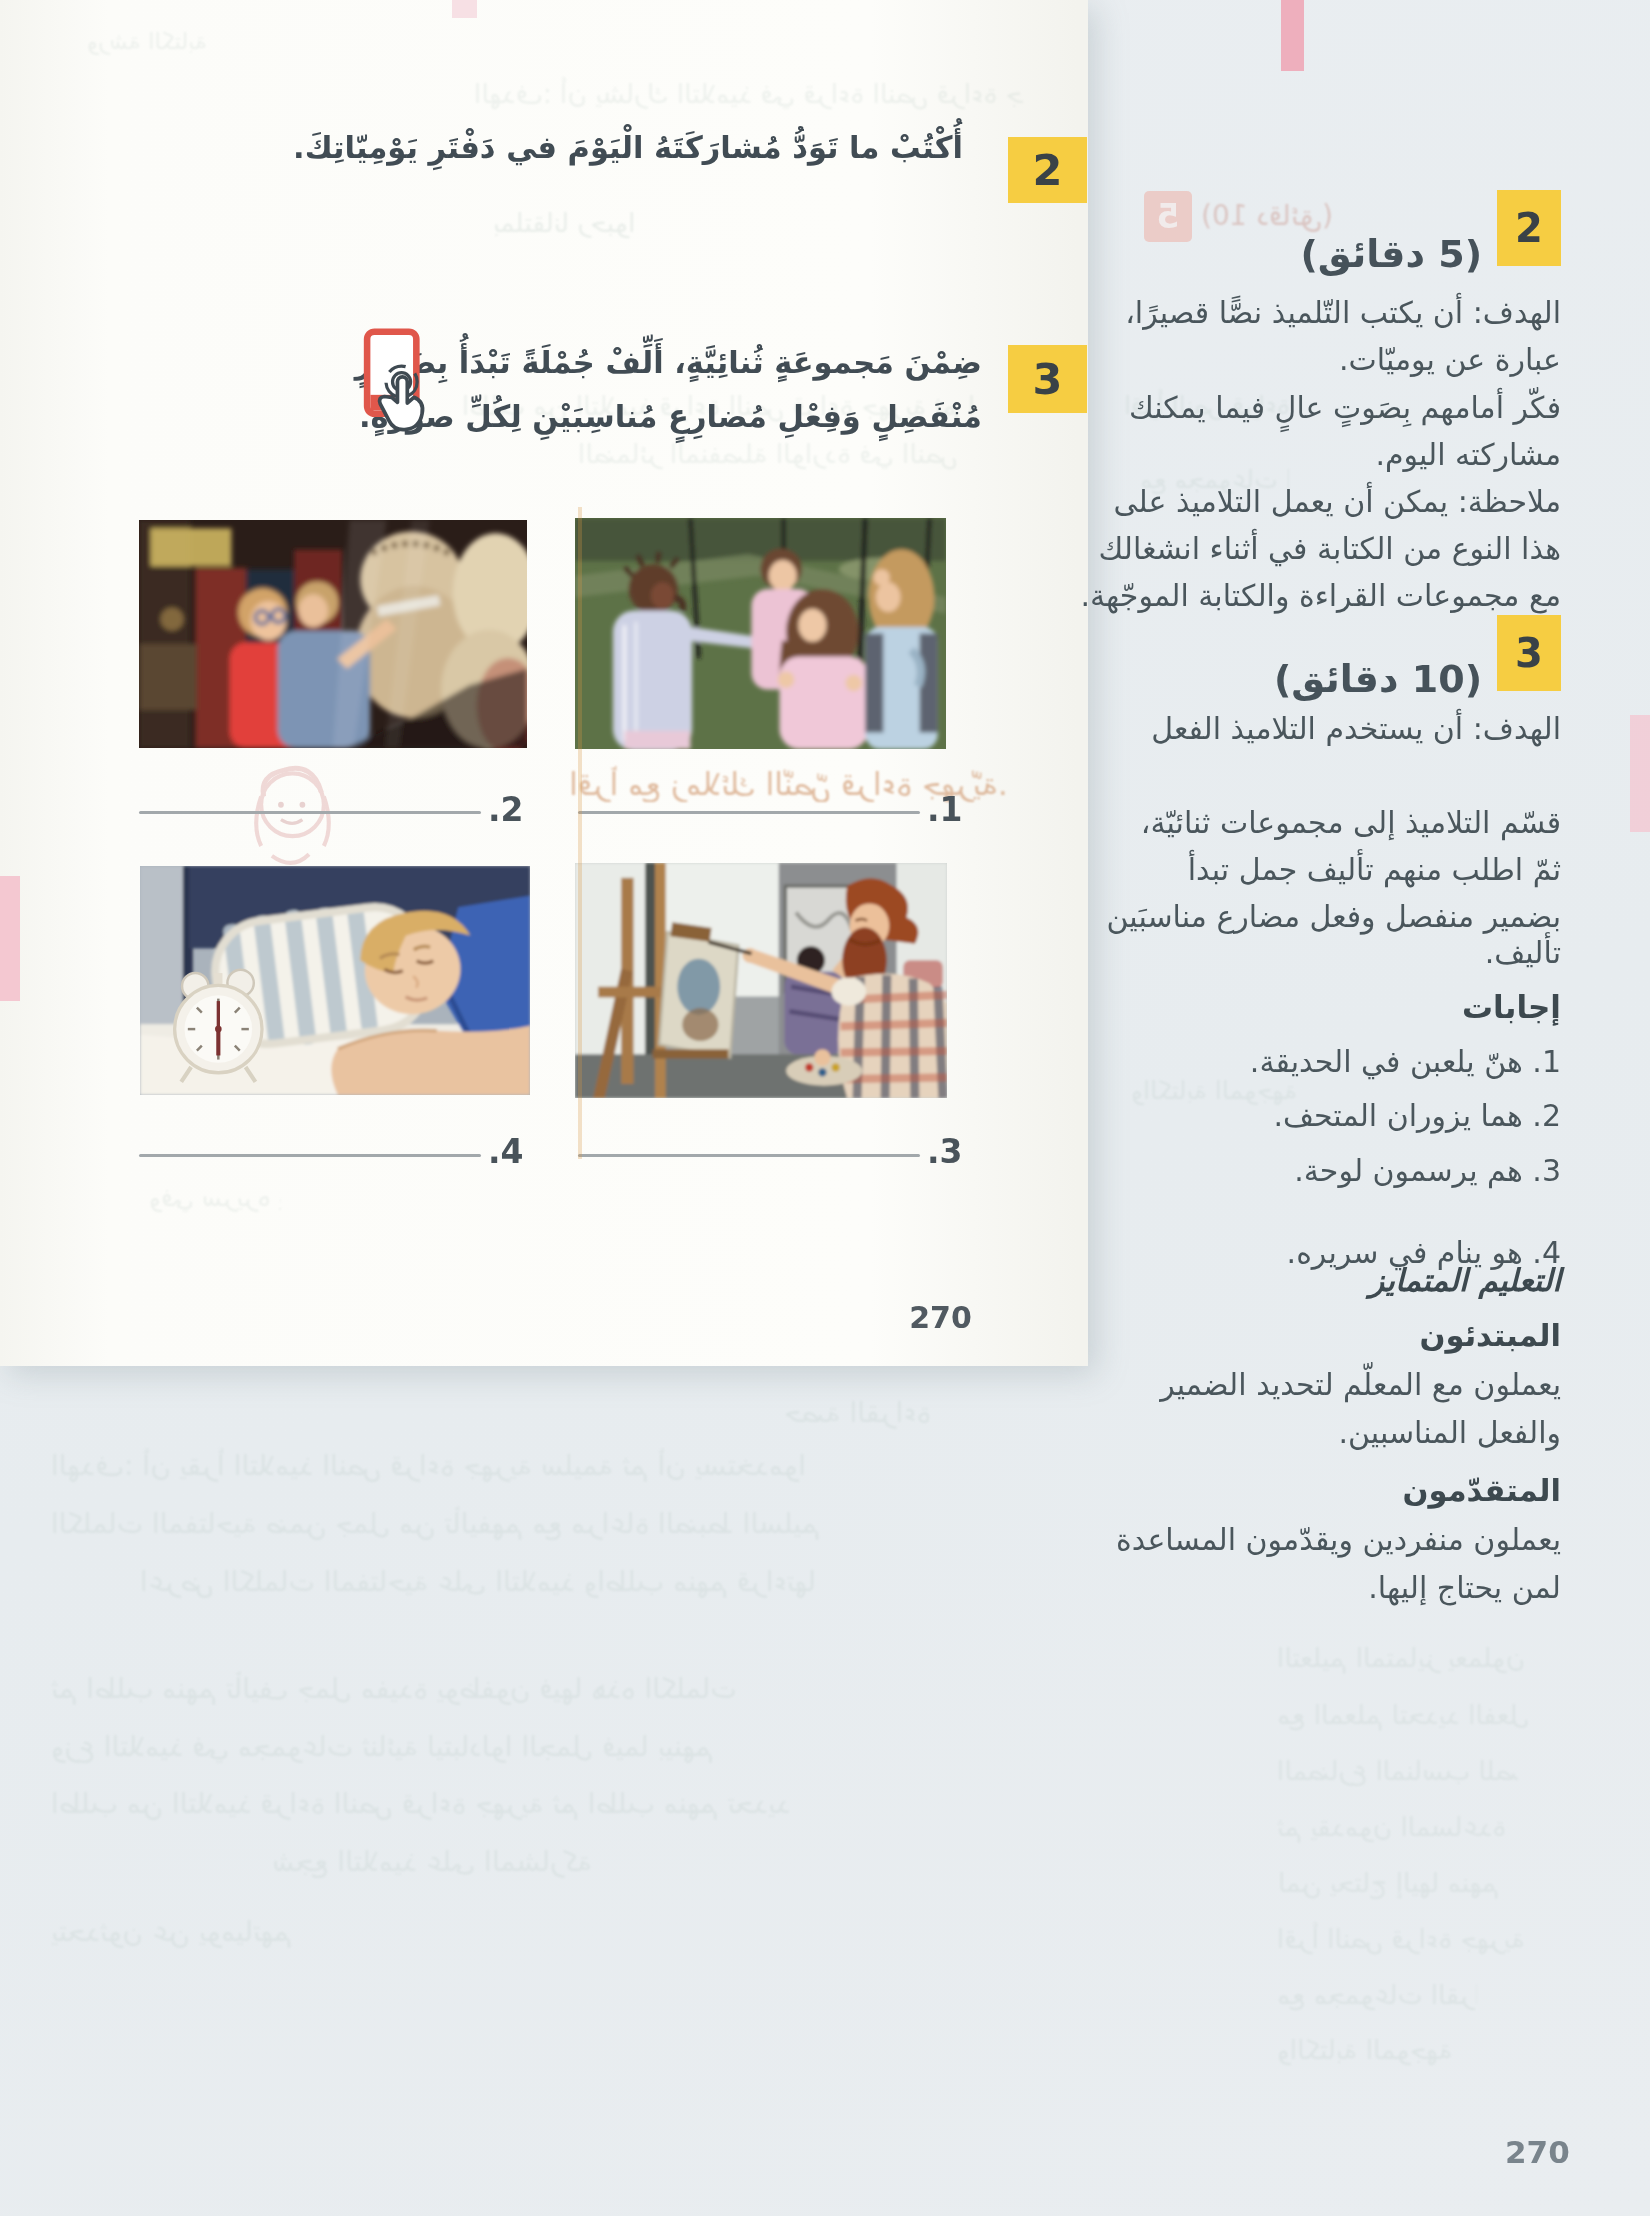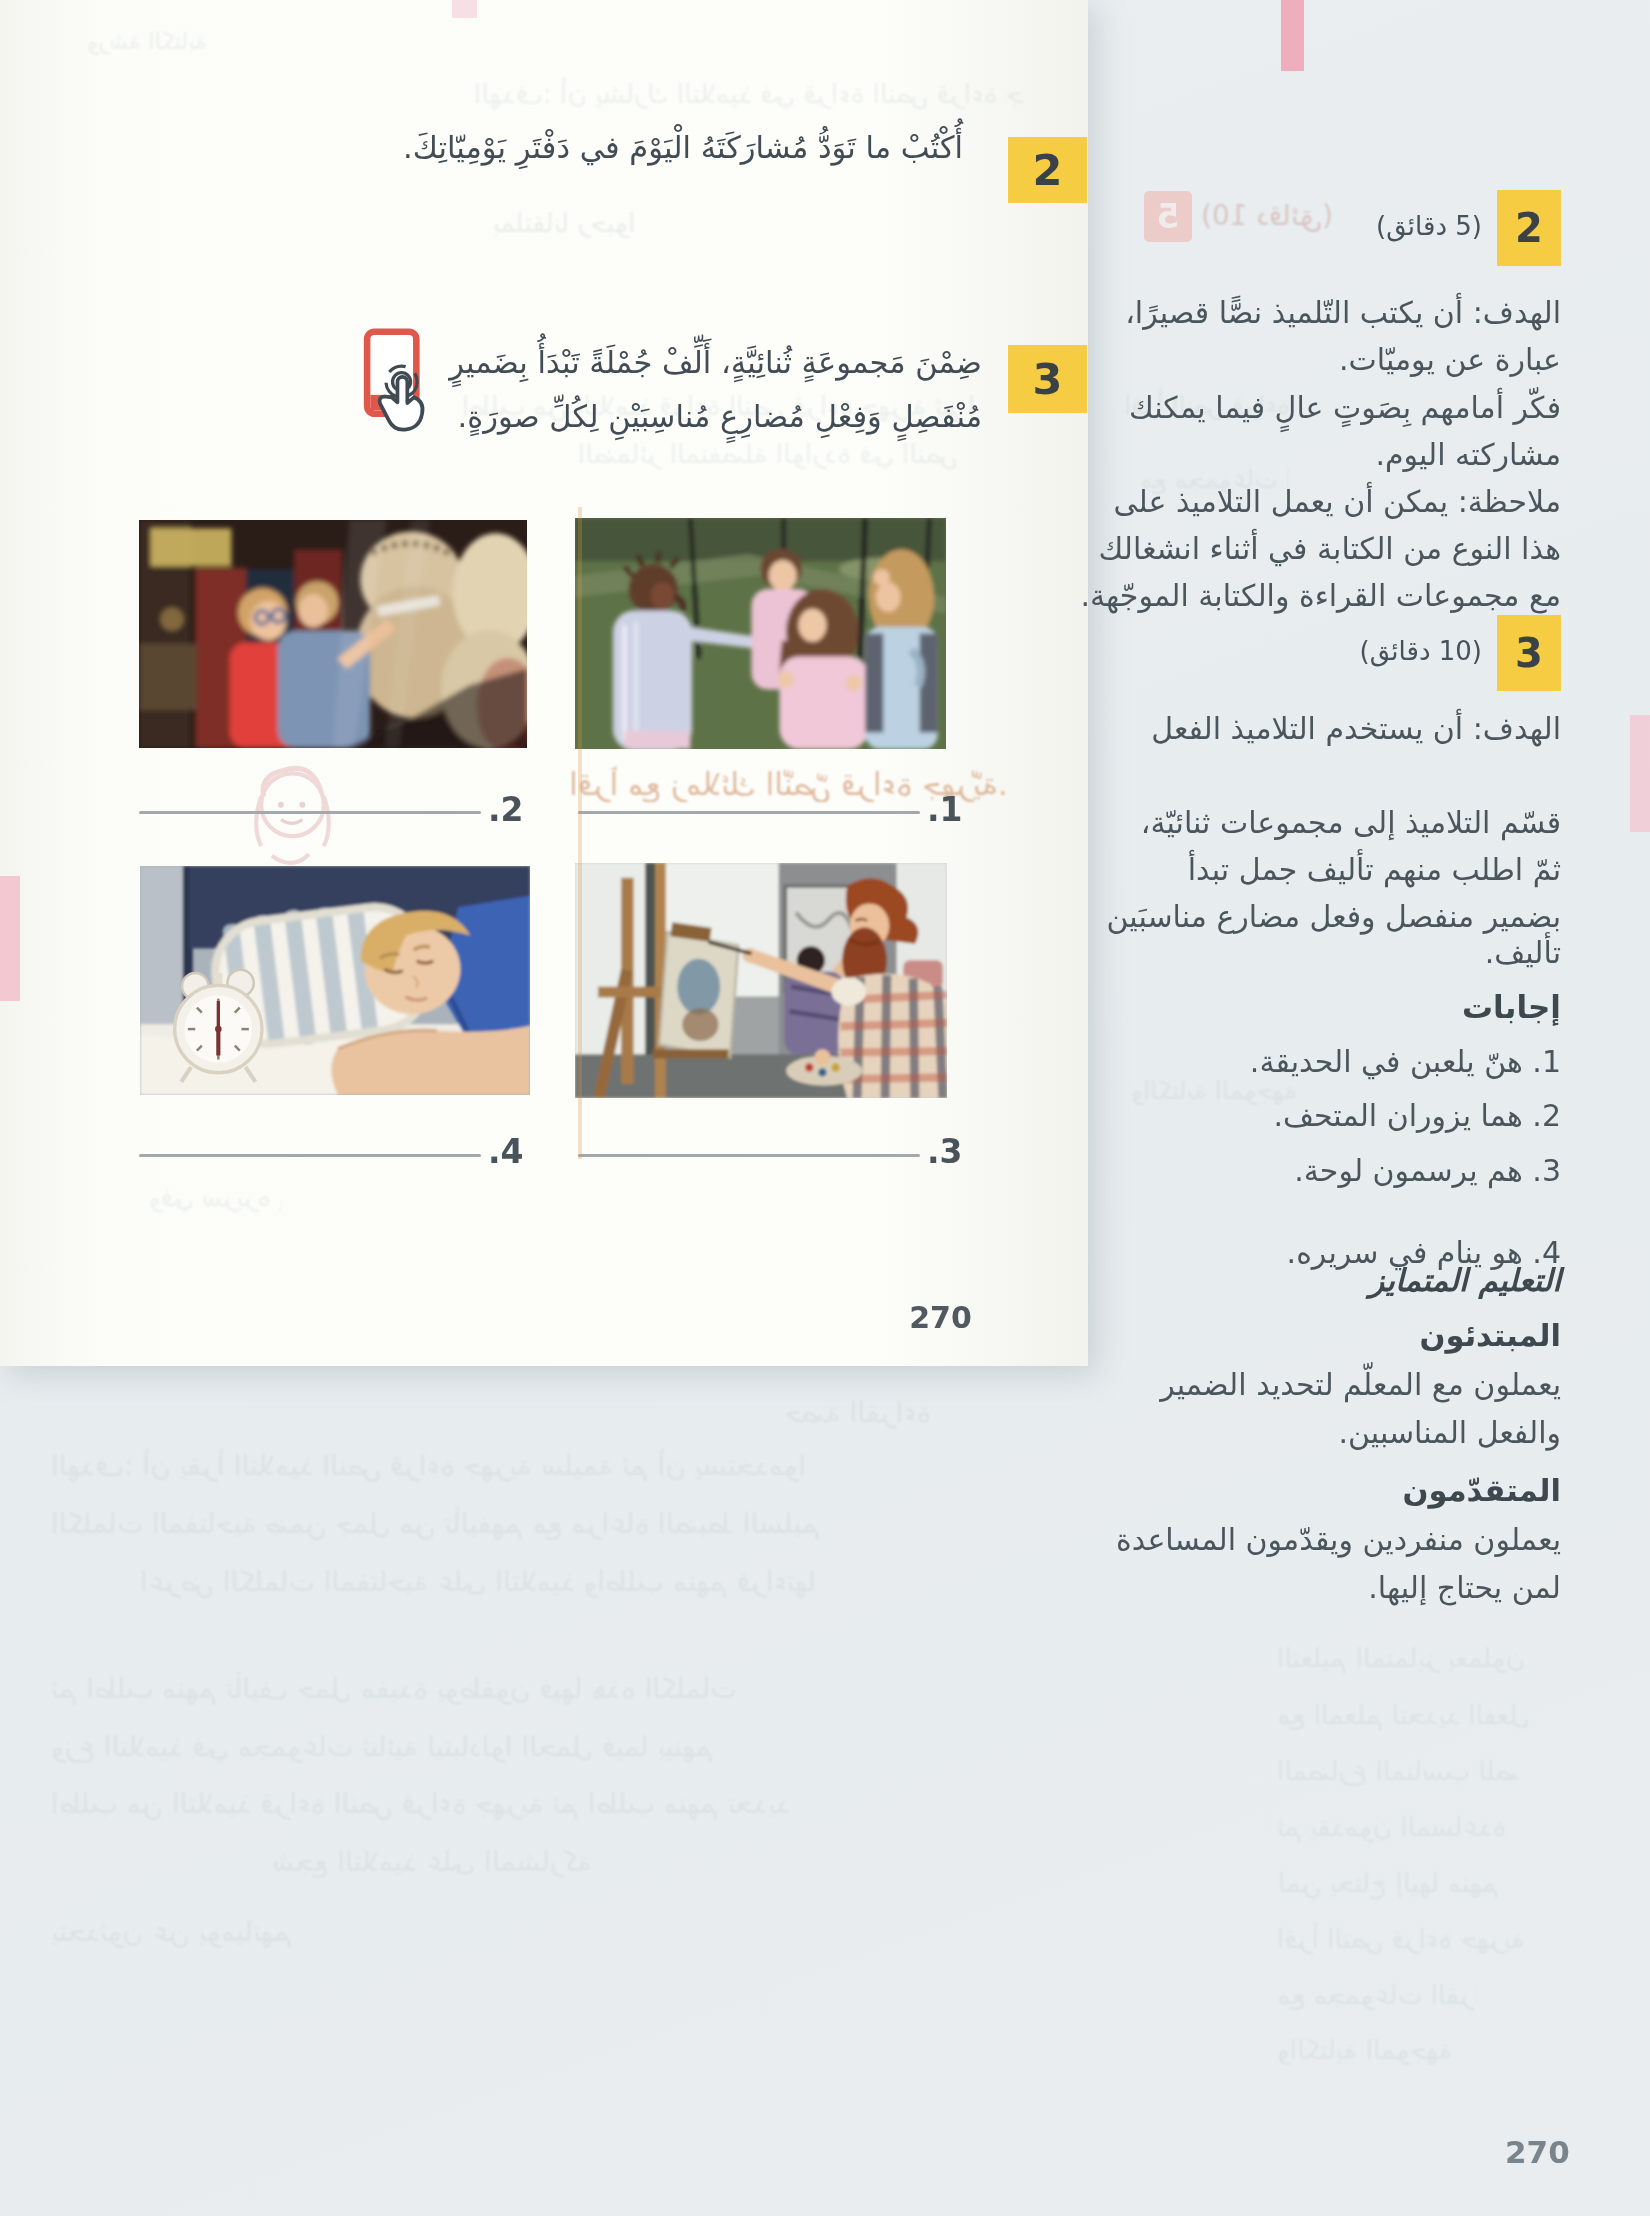--- a/index.html
+++ b/index.html
@@ -13,35 +13,35 @@
     position:absolute;left:0;top:0;width:1088px;height:1366px;
     background:linear-gradient(90deg,#f5f5f0 0%,#fcfcf9 10%,#fdfdfa 80%,#f3f3ee 99%);
     box-shadow:8.3px 8.3px 30px rgba(120,135,145,.28);
   }
   .num-box{
     position:absolute;background:#f6cd42;display:flex;align-items:center;justify-content:center;
     color:#3a4247;font-weight:bold;font-size:43px;
   }
   .stud-text{
     position:absolute;direction:rtl;text-align:right;white-space:nowrap;
-    color:#414c54;font-weight:400;font-size:30.5px;line-height:46px;
+    color:#414c54;font-weight:700;font-size:30.5px;line-height:46px;
   }
   .photo{position:absolute;overflow:hidden;background:#777;}
   .photo svg{display:block;width:100%;height:100%;}
   .ans-line{position:absolute;height:3.3px;background:#a2a8ab;border-radius:1.7px;}
   .ans-label{position:absolute;direction:ltr;font-size:33px;font-weight:600;color:#49535a;}
   .pagenum-inner{position:absolute;font-size:30px;font-weight:bold;color:#515a61;text-align:center;}
   
   .teacher-col{position:absolute;left:1112px;top:0;width:449px;height:2216px;}
   .t-line{
     position:absolute;right:0;direction:rtl;text-align:right;white-space:nowrap;
     color:#4a565c;font-size:30px;line-height:46px;font-weight:500;
   }
   .t-bold{font-weight:700;color:#3d494f;font-size:31px;}
-  .t-dur{position:absolute;direction:rtl;white-space:nowrap;color:#46525a;font-size:26px;line-height:43px;font-weight:400;}
+  .t-dur{position:absolute;direction:rtl;white-space:nowrap;color:#46525a;font-size:38px;line-height:43px;font-weight:700;margin-top:28px;}
   .pagenum-corner{position:absolute;font-size:31px;font-weight:bold;color:#79848c;}
   
   .ghost{
     position:absolute;direction:rtl;white-space:nowrap;overflow:hidden;
     transform:scaleX(-1);color:#9fb5ad;opacity:.16;filter:blur(1.2px);
     font-size:28px;line-height:36px;pointer-events:none;
   }
   .strip{position:absolute;pointer-events:none;}
   .icon-wrap{position:absolute;}
 </style>

